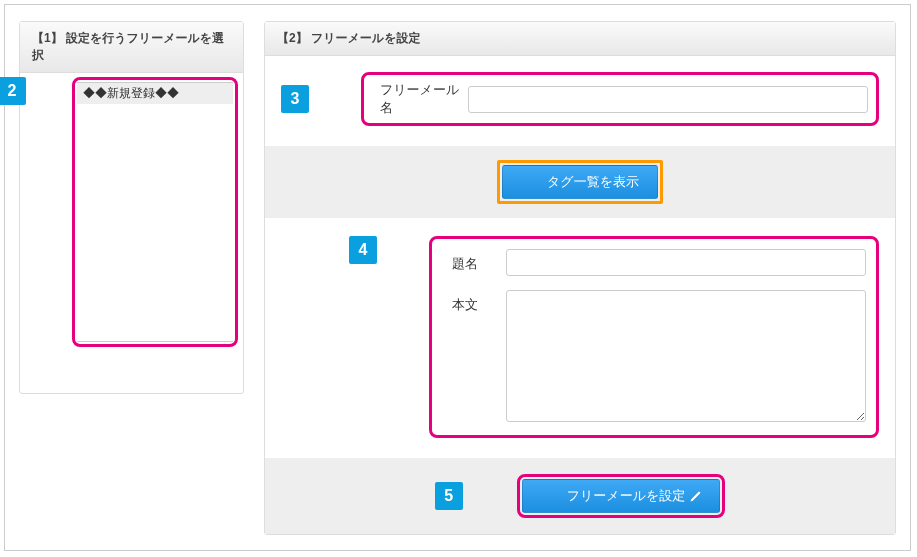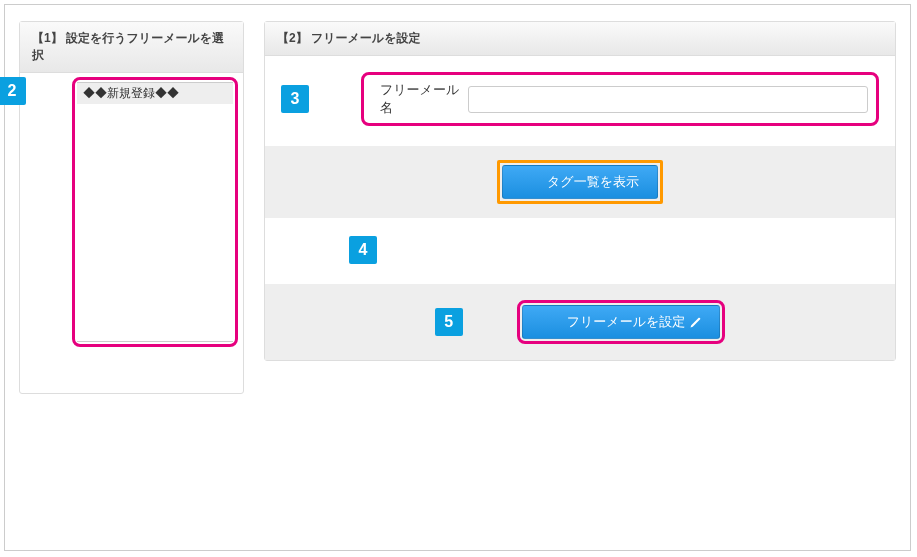--- a/index.html
+++ b/index.html
@@ -168,20 +168,34 @@
       </div>
 
       <div class="gray-band">
         <span class="hl-orange">
           <span class="btn btn-blue">タグ一覧を表示</span>
         </span>
       </div>
 
       <div class="body-block-wrap">
         <span class="step" style="margin-left:68px;">4</span>
+        <div class="hl-pink body-block">
+          <div class="row-block">
+            <div class="label-col" style="width:60px;">題名</div>
+            <div class="input-col">
+              <input type="text" value="" style="">
+            </div>
+          </div>
+          <div class="row-block" style="margin-bottom:0;">
+            <div class="label-col" style="width:60px;">本文</div>
+            <div class="input-col">
+              <textarea rows="8" style=""></textarea>
+            </div>
+          </div>
+        </div>
       </div>
 
       <div class="gray-band-bottom">
         <div class="footer-btns">
           <span class="step">5</span>
           <span class="hl-pink" style="padding:2px; display:inline-block;">
             <span class="btn btn-blue">
               <span>フリーメールを設定</span><svg class="inline-icon" width="12" height="12" viewBox="0 0 16 16" fill="#fff">
                   <path d="M12.9 1.1a1.5 1.5 0 012 2L5 13l-3 1 1-3 9.9-9.9z"></path>
                 </svg>

